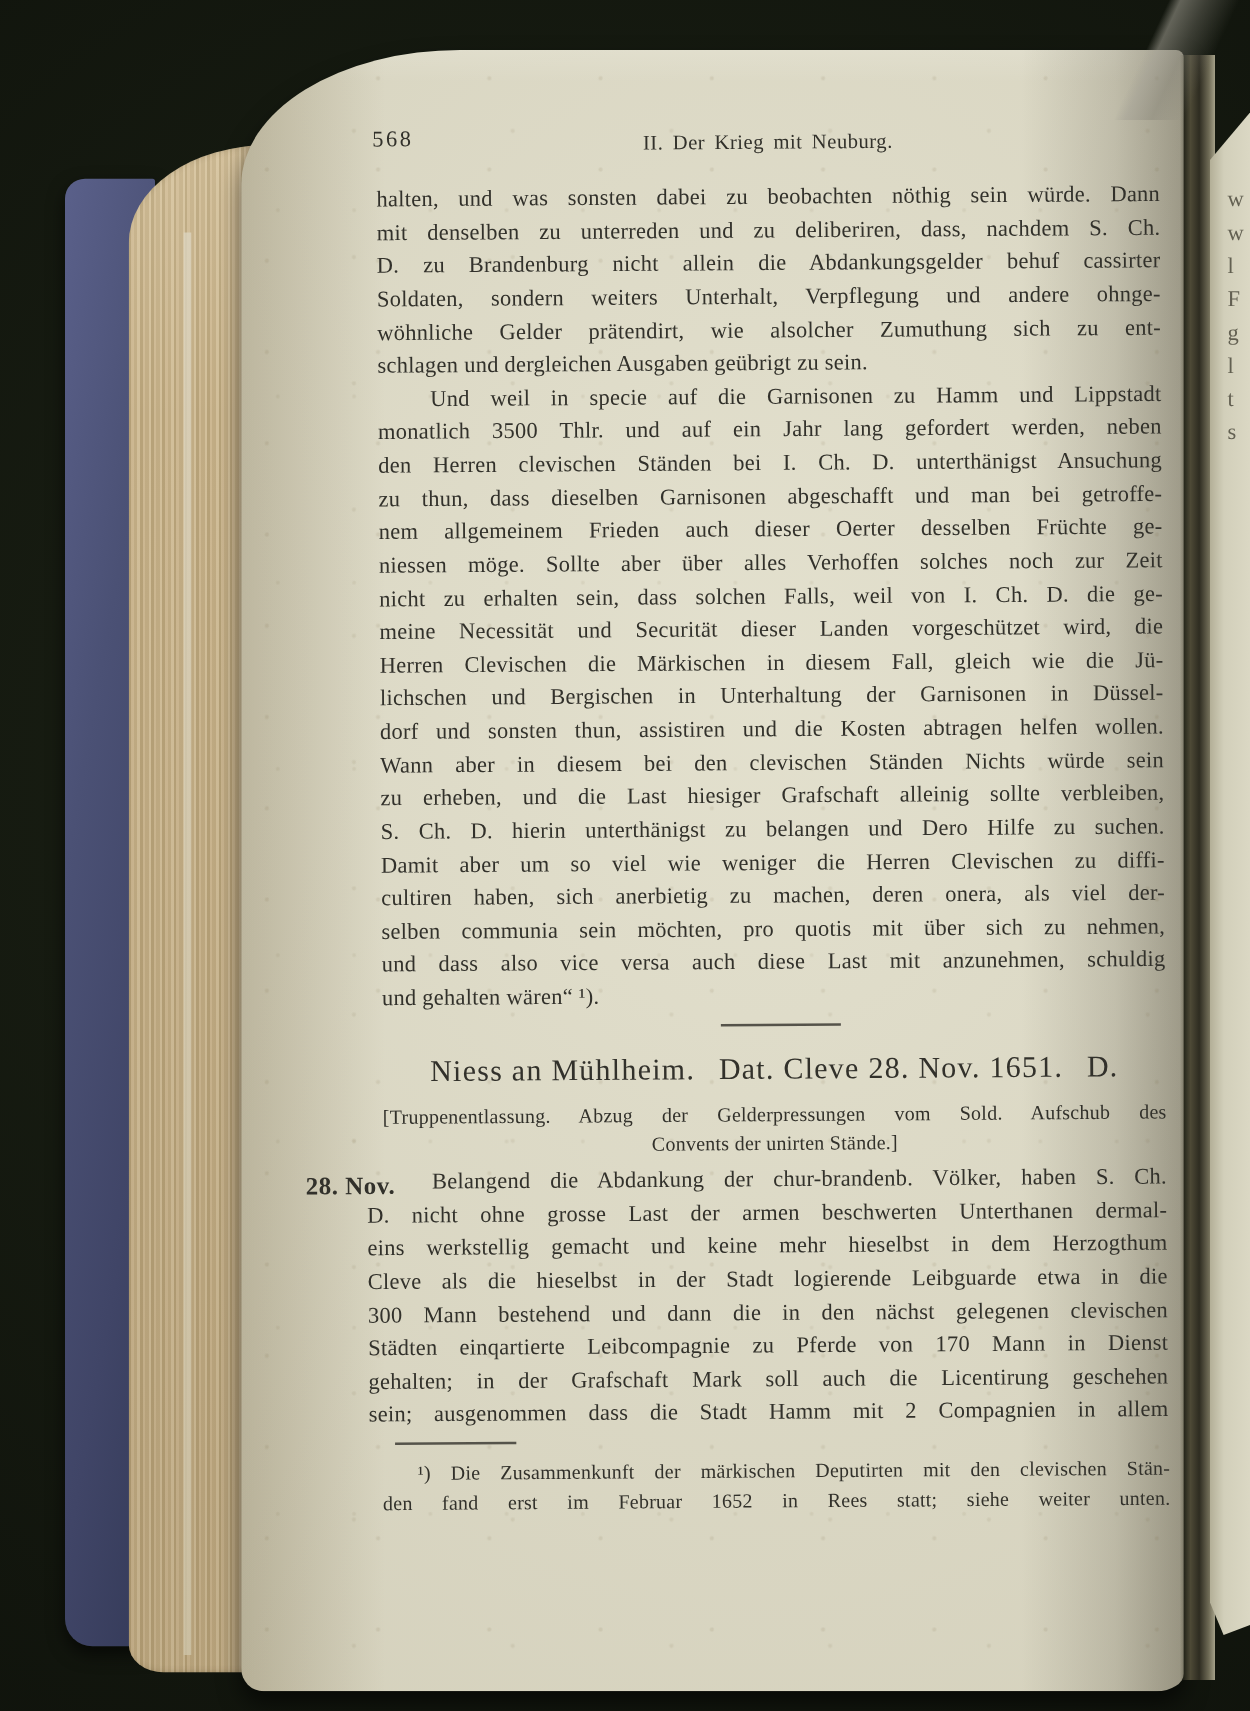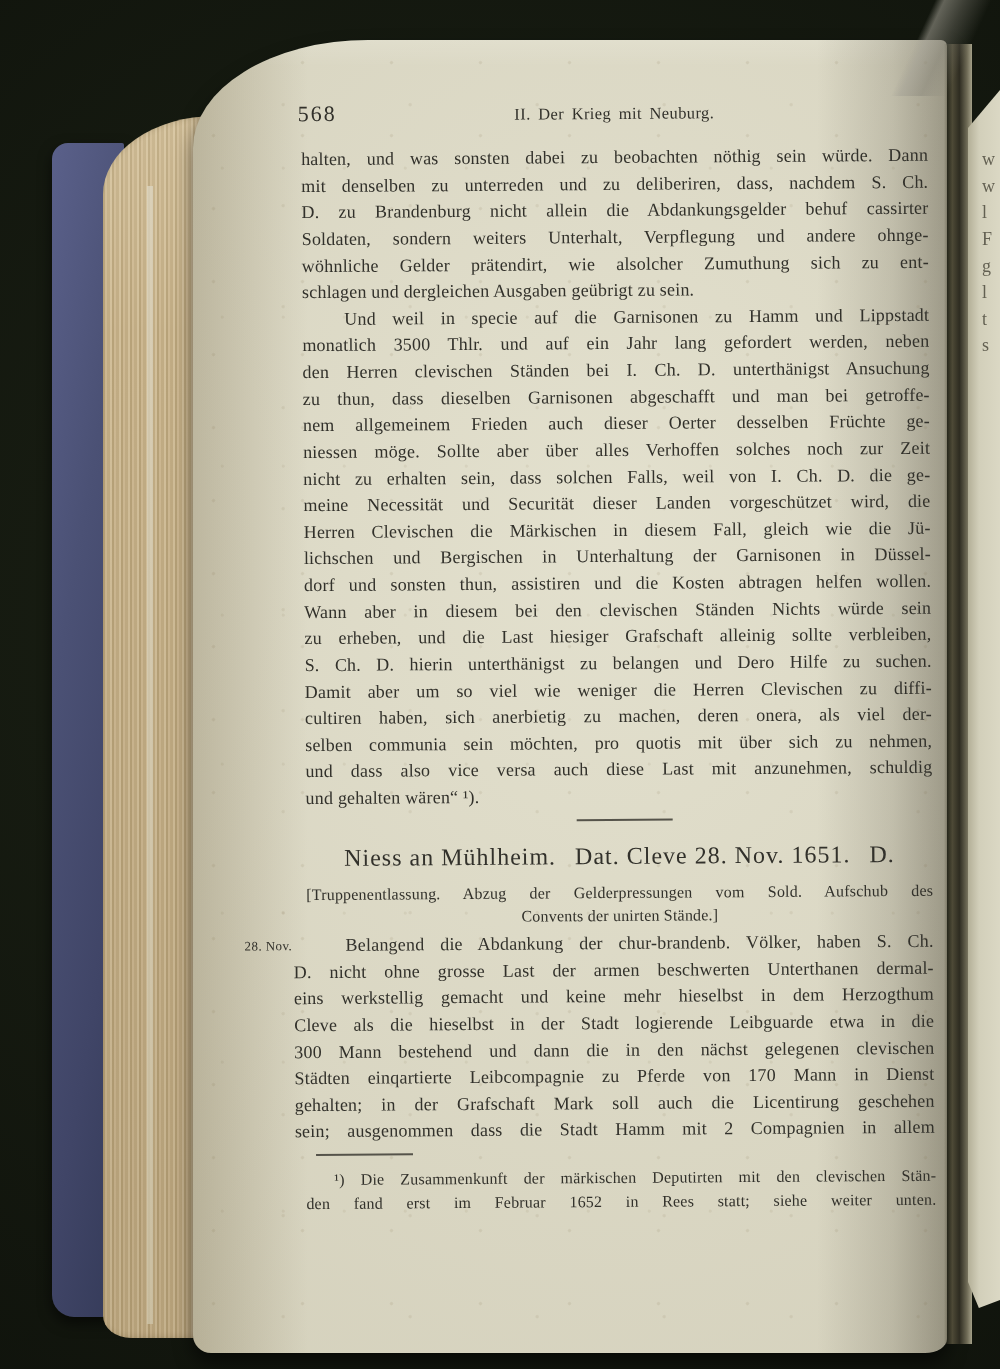--- a/index.html
+++ b/index.html
@@ -49,37 +49,37 @@
         background:linear-gradient(90deg,#b3af97 0,#d2cfba 35%,#dbd8c4 100%);
         clip-path:polygon(0 38px,100% 0,100% calc(100% - 8px),34% 100%,0 calc(100% - 26px));}
   .sliver-letters{position:absolute;left:14px;top:56px;width:30px;
         font-size:18px;line-height:26.62px;color:rgba(60,58,46,.75);
         letter-spacing:.3px;}
   .corner-notch{position:absolute;left:856px;top:0;width:144px;height:96px;pointer-events:none;
         background:linear-gradient(115deg, rgba(0,0,0,0) 42%, rgba(165,162,150,.55) 47%, rgba(128,126,115,.38) 58%, rgba(0,0,0,0) 72%);}
   
   .text-layer{position:absolute;inset:0;color:var(--ink,#32312b);
         transform:rotate(-0.4deg);transform-origin:320px 720px;}
-  .pagenum{position:absolute;left:302px;top:101px;font-size:22px;letter-spacing:2px;}
+  .pagenum{position:absolute;left:302px;top:101px;font-size:18px;letter-spacing:2px;}
   .running-header{position:absolute;left:305px;top:106px;width:627px;text-align:center;
         font-size:16.5px;word-spacing:3px;letter-spacing:.4px;}
   .body-block{position:absolute;left:305px;top:146px;width:627px;}
   .bline,.eline{font-size:18px;line-height:26.62px;text-align:justify;text-align-last:justify;
         letter-spacing:.2px;white-space:normal;}
   .indent{text-indent:42px;}
   .nojust{text-align-last:left;}
   .rule{position:absolute;height:2px;background:#55534a;}
   .rule-center{left:576px;top:821px;width:96px;}
   .doc-heading{position:absolute;left:305px;top:845px;width:627px;display:flex;
         justify-content:center;gap:19px;font-size:24px;letter-spacing:1px;white-space:nowrap;}
   .summary{position:absolute;left:305px;top:883px;width:627px;font-size:16px;
         line-height:23px;letter-spacing:.2px;}
   .sline-j{text-align:justify;text-align-last:justify;}
   .sline-c{text-align:center;}
-  .margin-note{position:absolute;left:243px;top:938px;font-size:13px;letter-spacing:.4px;}
+  .margin-note{position:absolute;left:243px;top:938px;font-size:20px;letter-spacing:.4px;font-weight:bold;}
   .entry-block{position:absolute;left:292px;top:932px;width:640px;}
   .entry-block .indent{text-indent:52px;}
   .rule-foot{left:313px;top:1154px;width:97px;}
   .footnote{position:absolute;left:303px;top:1168px;width:630px;font-size:16px;
         line-height:23.5px;letter-spacing:.2px;}
   .fline{text-align:justify;text-align-last:justify;}
   .fline.indent{text-indent:28px;}
 </style>
 </head>
 <body>

